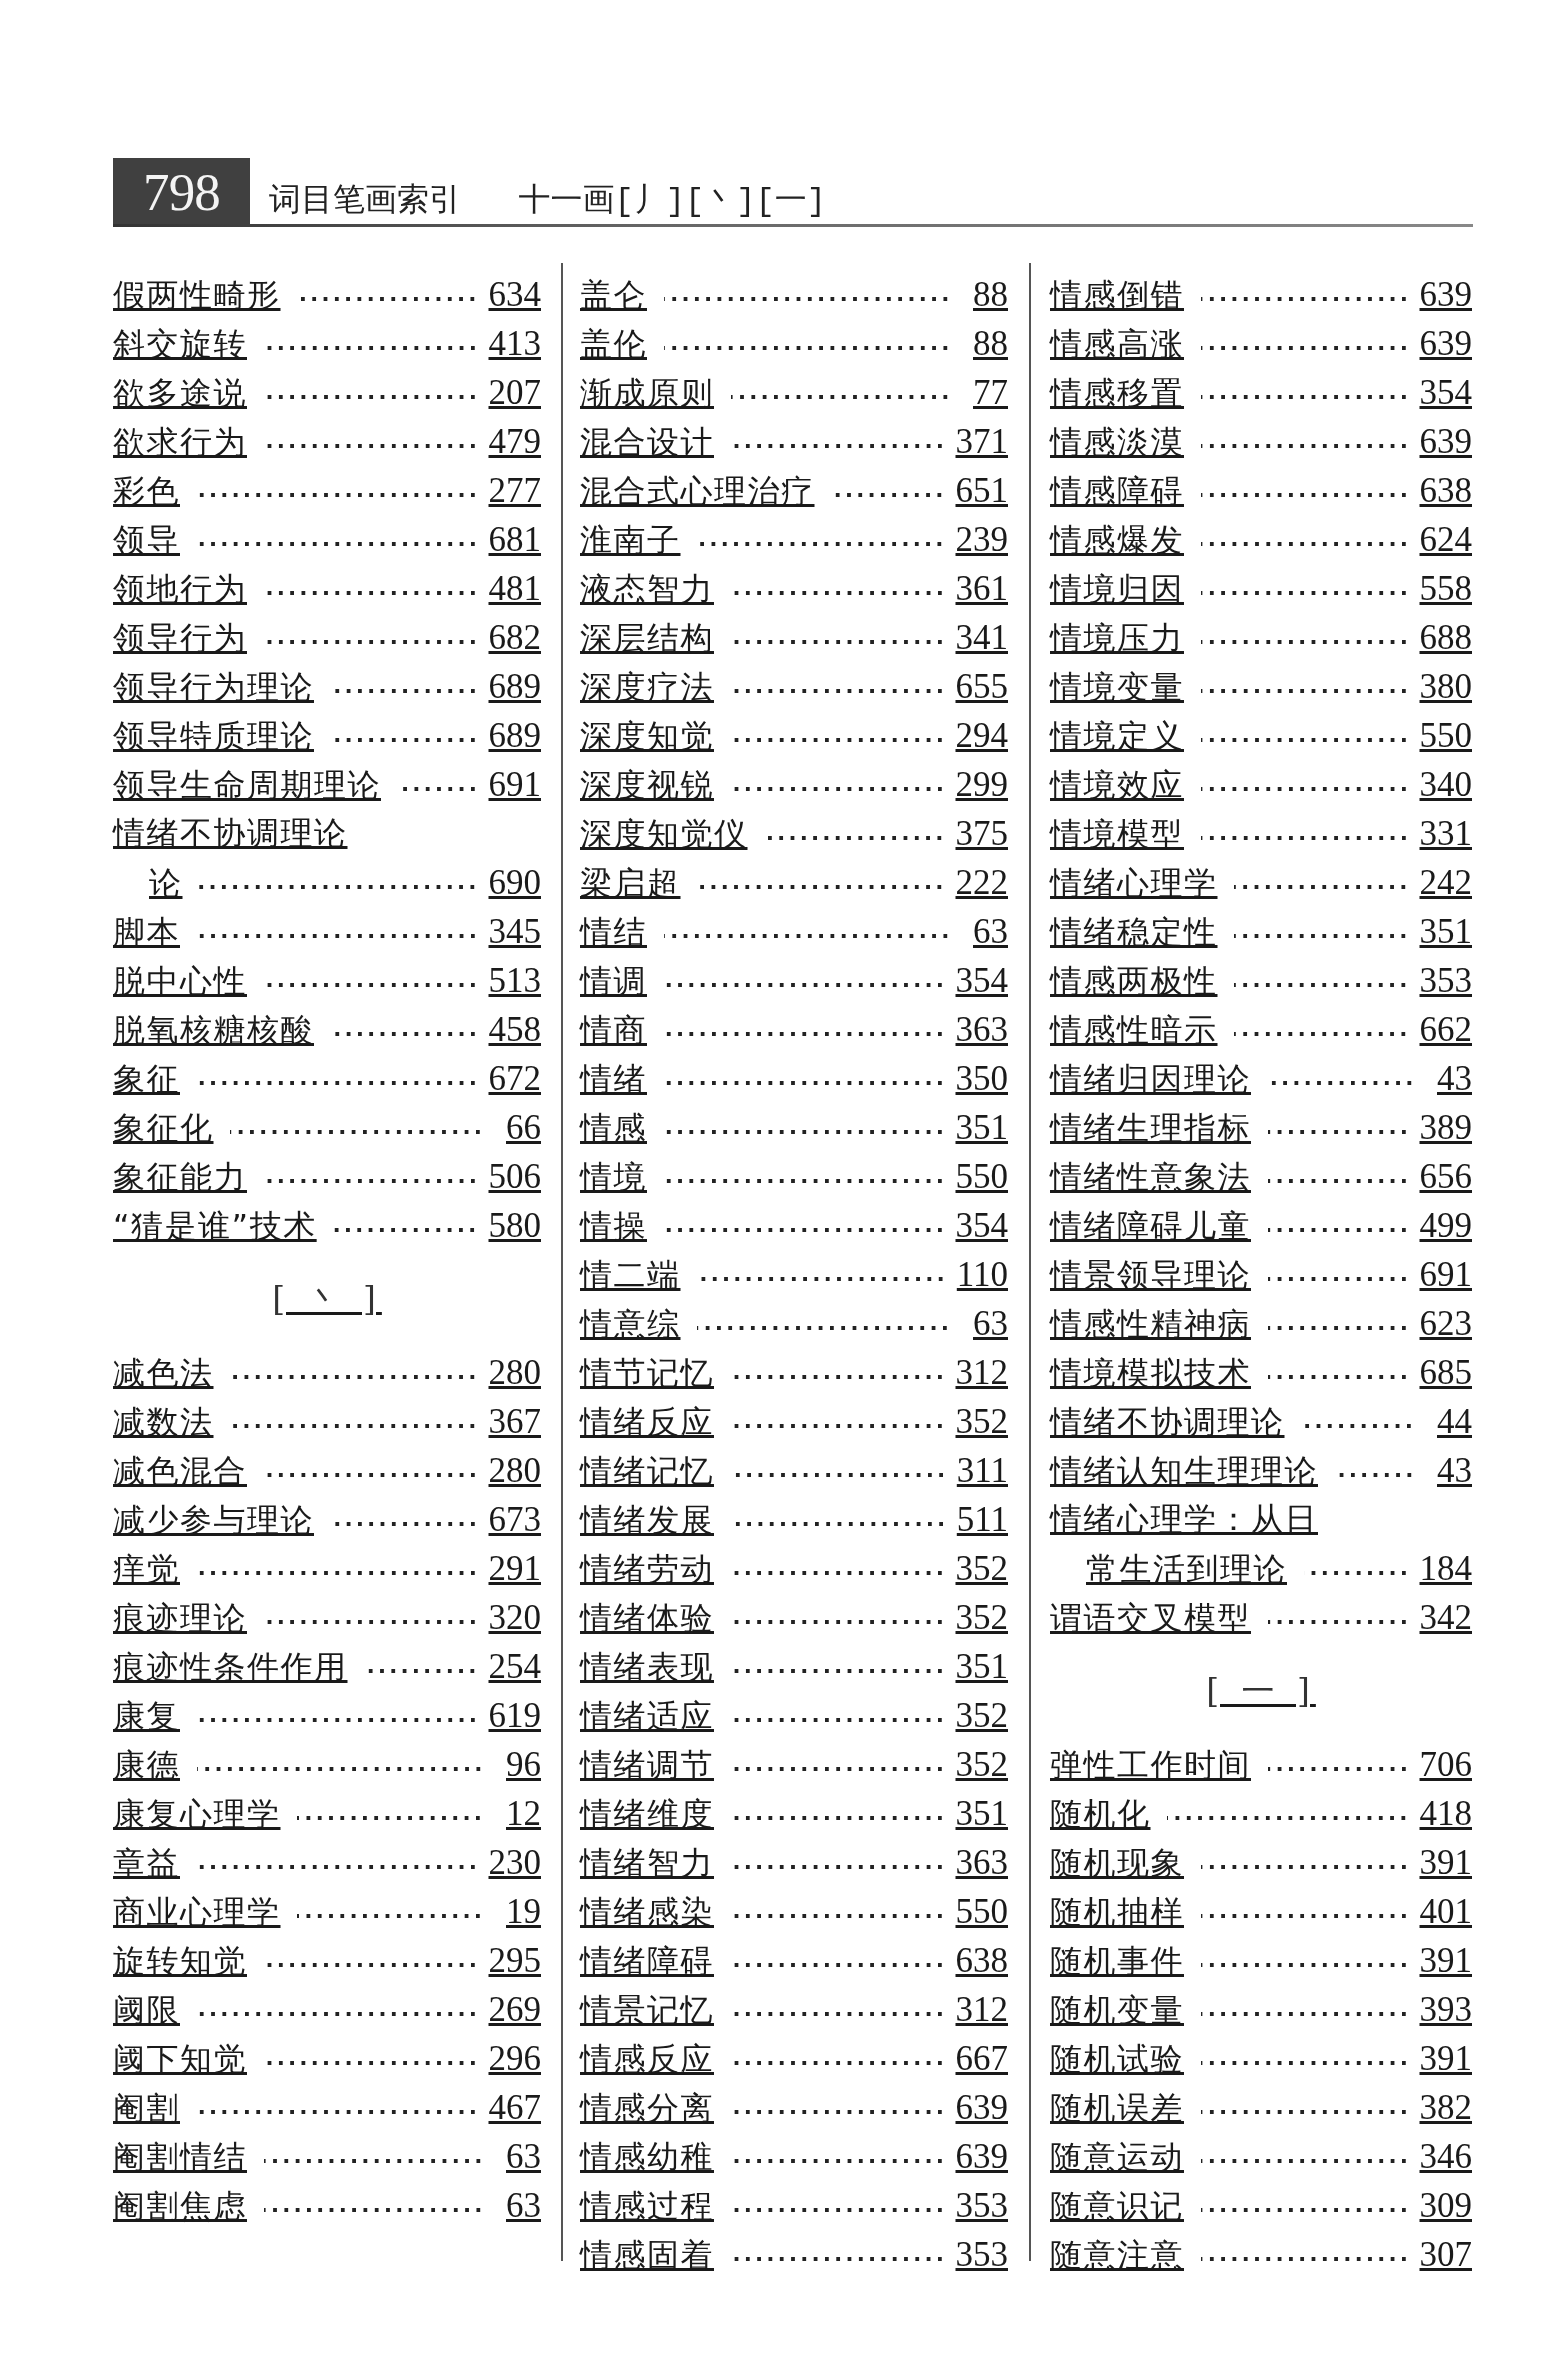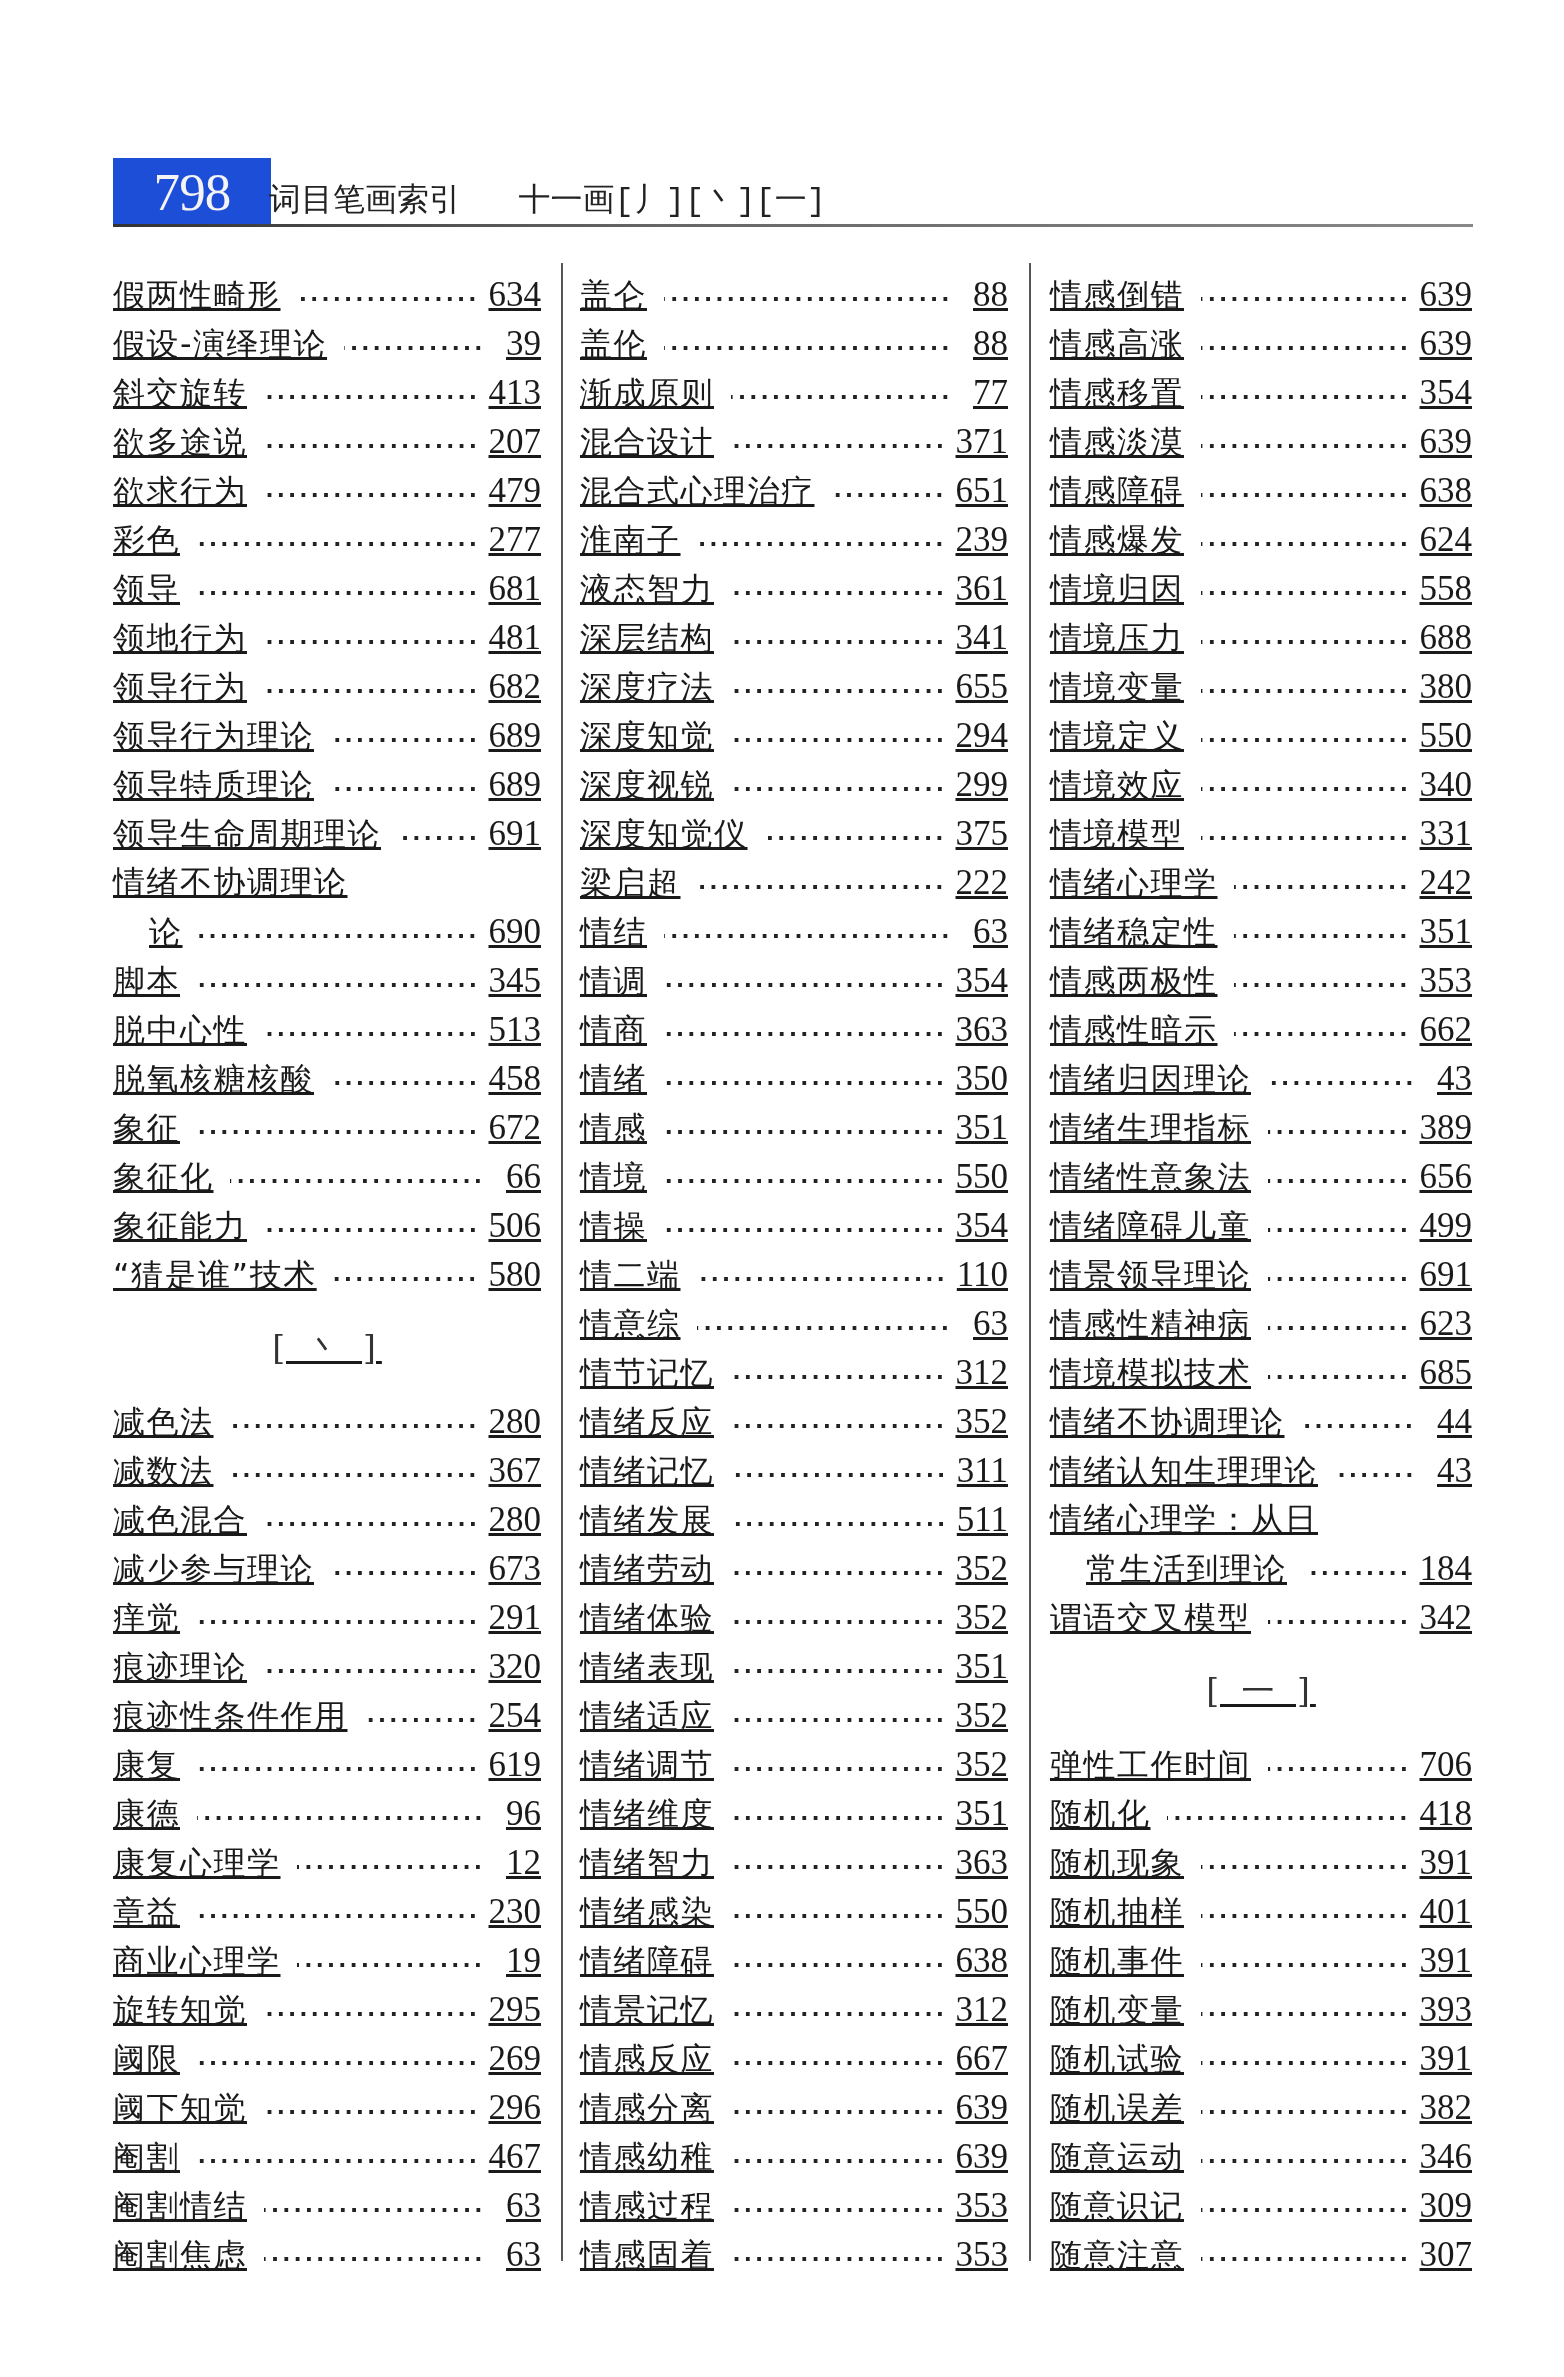--- a/index.html
+++ b/index.html
@@ -2,22 +2,22 @@
 <html style="font-size:12px"><head>
 <meta charset="utf-8">
 <style>
   html, body { margin: 0; padding: 0; background: #ffffff; }
   body {
     width: 1565px; height: 2377px; position: relative; overflow: hidden;
     font-family: "DejaVu Serif", "Liberation Serif", serif; color: #1a1a1a;
   }
   .header { position: absolute; left: 113px; top: 158px; width: 1360px; height: 69px; }
   .page-num {
-    position: absolute; left: 0; top: 0; width: 158px; height: 68px;
-    background: #1d4ed8; color: #f4f4f4;
+    position: absolute; left: 0; top: 0; width: 137px; height: 68px;
+    background: #404040; color: #f4f4f4;
     font-family: "Liberation Serif", serif; font-size: 53px; line-height: 68px;
     text-align: center; letter-spacing: -0.8px;
   }
   .header-title {
     position: absolute; left: 156px; top: 22.5px;
     font-size: 32px; line-height: 42px; white-space: pre;
     font-family: Liberation Mono, monospace; color: #222;
   }
   .header-rule {
     position: absolute; left: 0; top: 66px; width: 1360px; height: 3px;
@@ -61,25 +61,20 @@
 </div>
 
 <div class="columns">
   <div class="col col-1">
       <div class="row">
         <span class="term">假两性畸形</span>
         <span class="leader"></span>
         <span class="page">634</span>
       </div>
       <div class="row">
-        <span class="term">假设-演绎理论</span>
-        <span class="leader"></span>
-        <span class="page">39</span>
-      </div>
-      <div class="row">
         <span class="term">斜交旋转</span>
         <span class="leader"></span>
         <span class="page">413</span>
       </div>
       <div class="row">
         <span class="term">欲多途说</span>
         <span class="leader"></span>
         <span class="page">207</span>
       </div>
       <div class="row">

